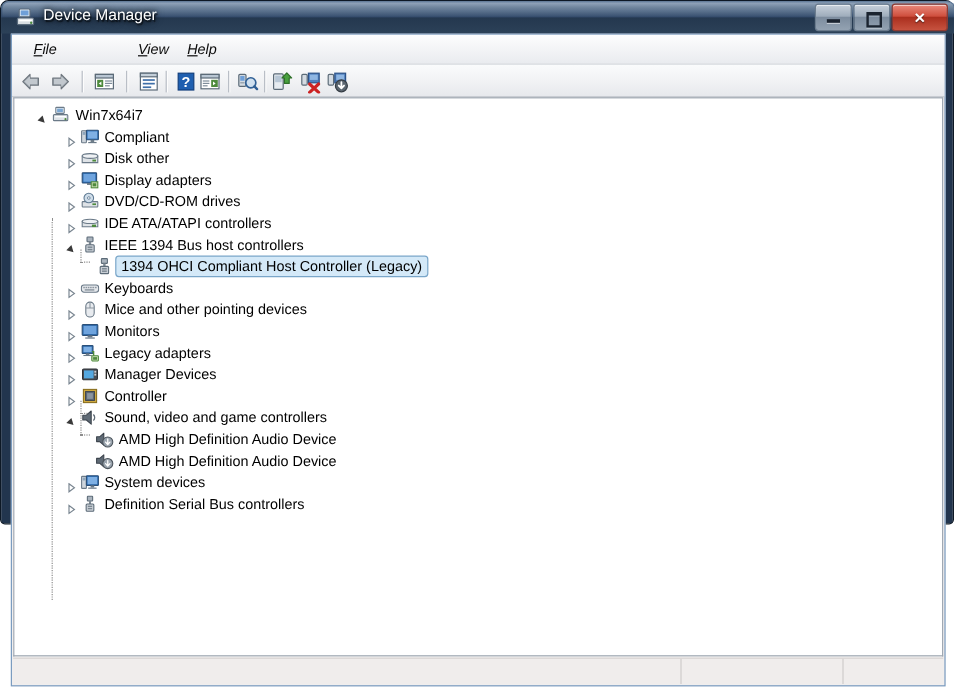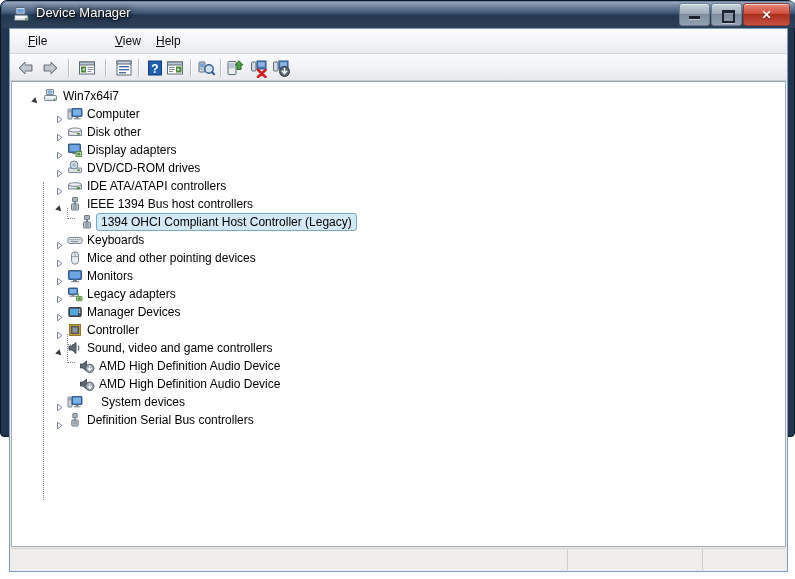--- a/index.html
+++ b/index.html
@@ -73,21 +73,21 @@
     box-sizing:border-box;
   }
   .menubar{
     position:absolute;left:0;top:0;width:100%;height:25px;
     background:linear-gradient(to bottom,#fdfdfe 0%,#f3f4f6 50%,#e9ebef 100%);
     border-bottom:1px solid #d3d7dd;
     box-sizing:border-box;
   }
   .menuitem{
     position:absolute;top:4px;font-size:12px;color:#0b0b0b;
-    padding:1px 8px;cursor:default;white-space:nowrap;
+    padding:1px 8px;cursor:default;white-space:nowrap;font-style:italic;
   }
   .menuitem u{text-decoration:underline;}
   .toolbar{
     position:absolute;left:0;top:25px;width:100%;height:27px;
     background:linear-gradient(to bottom,#fafbfc 0%,#f2f3f5 48%,#e7e9ed 100%);
     border-bottom:1px solid #c8ccd2;
     box-sizing:border-box;
   }
   .tbtn{position:absolute;top:4px;width:20px;height:20px;cursor:default;}
   .tsep{position:absolute;top:5px;width:1px;height:18px;
@@ -304,21 +304,21 @@
         <span class="nodeicon" style="left:55px;">
           <svg width="16" height="16" viewBox="0 0 16 16">
             <rect x="1" y="3" width="4" height="10" rx="0.6" fill="#cfd6dd" stroke="#6b7a88" stroke-width="0.9"></rect>
             <rect x="1.9" y="4" width="2.2" height="2.4" fill="#8fa6bb"></rect>
             <rect x="5" y="2.5" width="10" height="8" rx="0.6" fill="#2f6fb5" stroke="#2b4f78" stroke-width="0.9"></rect>
             <rect x="6" y="3.5" width="8" height="6" fill="#7fb0e4"></rect>
             <rect x="8.5" y="10.5" width="3" height="1.8" fill="#6b7a88"></rect>
             <rect x="6.5" y="12.3" width="7" height="1" fill="#6b7a88"></rect>
           </svg>
         </span>
-        <span class="lbl" style="left:75px;">Computer</span>
+        <span class="lbl" style="left:75px;">Compliant</span>
       </div>
 
       <div class="row" style="top:41px;">
         <span class="tri" style="left:43px;top:5px;">
           <svg width="9" height="9" viewBox="0 0 9 9">
               <path d="M2.5 1.2 L7 4.5 L2.5 7.8 Z" fill="none" stroke="#7b8792" stroke-width="1"></path>
             </svg>
         </span>
         <span class="nodeicon" style="left:55px;">
           <svg width="16" height="16" viewBox="0 0 16 16">
@@ -565,21 +565,21 @@
         <span class="nodeicon" style="left:55px;">
           <svg width="16" height="16" viewBox="0 0 16 16">
             <rect x="1" y="3" width="4" height="10" rx="0.6" fill="#cfd6dd" stroke="#6b7a88" stroke-width="0.9"></rect>
             <rect x="1.9" y="4" width="2.2" height="2.4" fill="#8fa6bb"></rect>
             <rect x="5" y="2.5" width="10" height="8" rx="0.6" fill="#2f6fb5" stroke="#2b4f78" stroke-width="0.9"></rect>
             <rect x="6" y="3.5" width="8" height="6" fill="#7fb0e4"></rect>
             <rect x="8.5" y="10.5" width="3" height="1.8" fill="#6b7a88"></rect>
             <rect x="6.5" y="12.3" width="7" height="1" fill="#6b7a88"></rect>
           </svg>
         </span>
-        <span class="lbl" style="left:89px;">System devices</span>
+        <span class="lbl" style="left:75px;">System devices</span>
       </div>
 
       <div class="row" style="top:329px;">
         <span class="tri" style="left:43px;top:5px;">
           <svg width="9" height="9" viewBox="0 0 9 9">
               <path d="M2.5 1.2 L7 4.5 L2.5 7.8 Z" fill="none" stroke="#7b8792" stroke-width="1"></path>
             </svg>
         </span>
         <span class="nodeicon" style="left:55px;">
           <svg width="16" height="16" viewBox="0 0 16 16">

